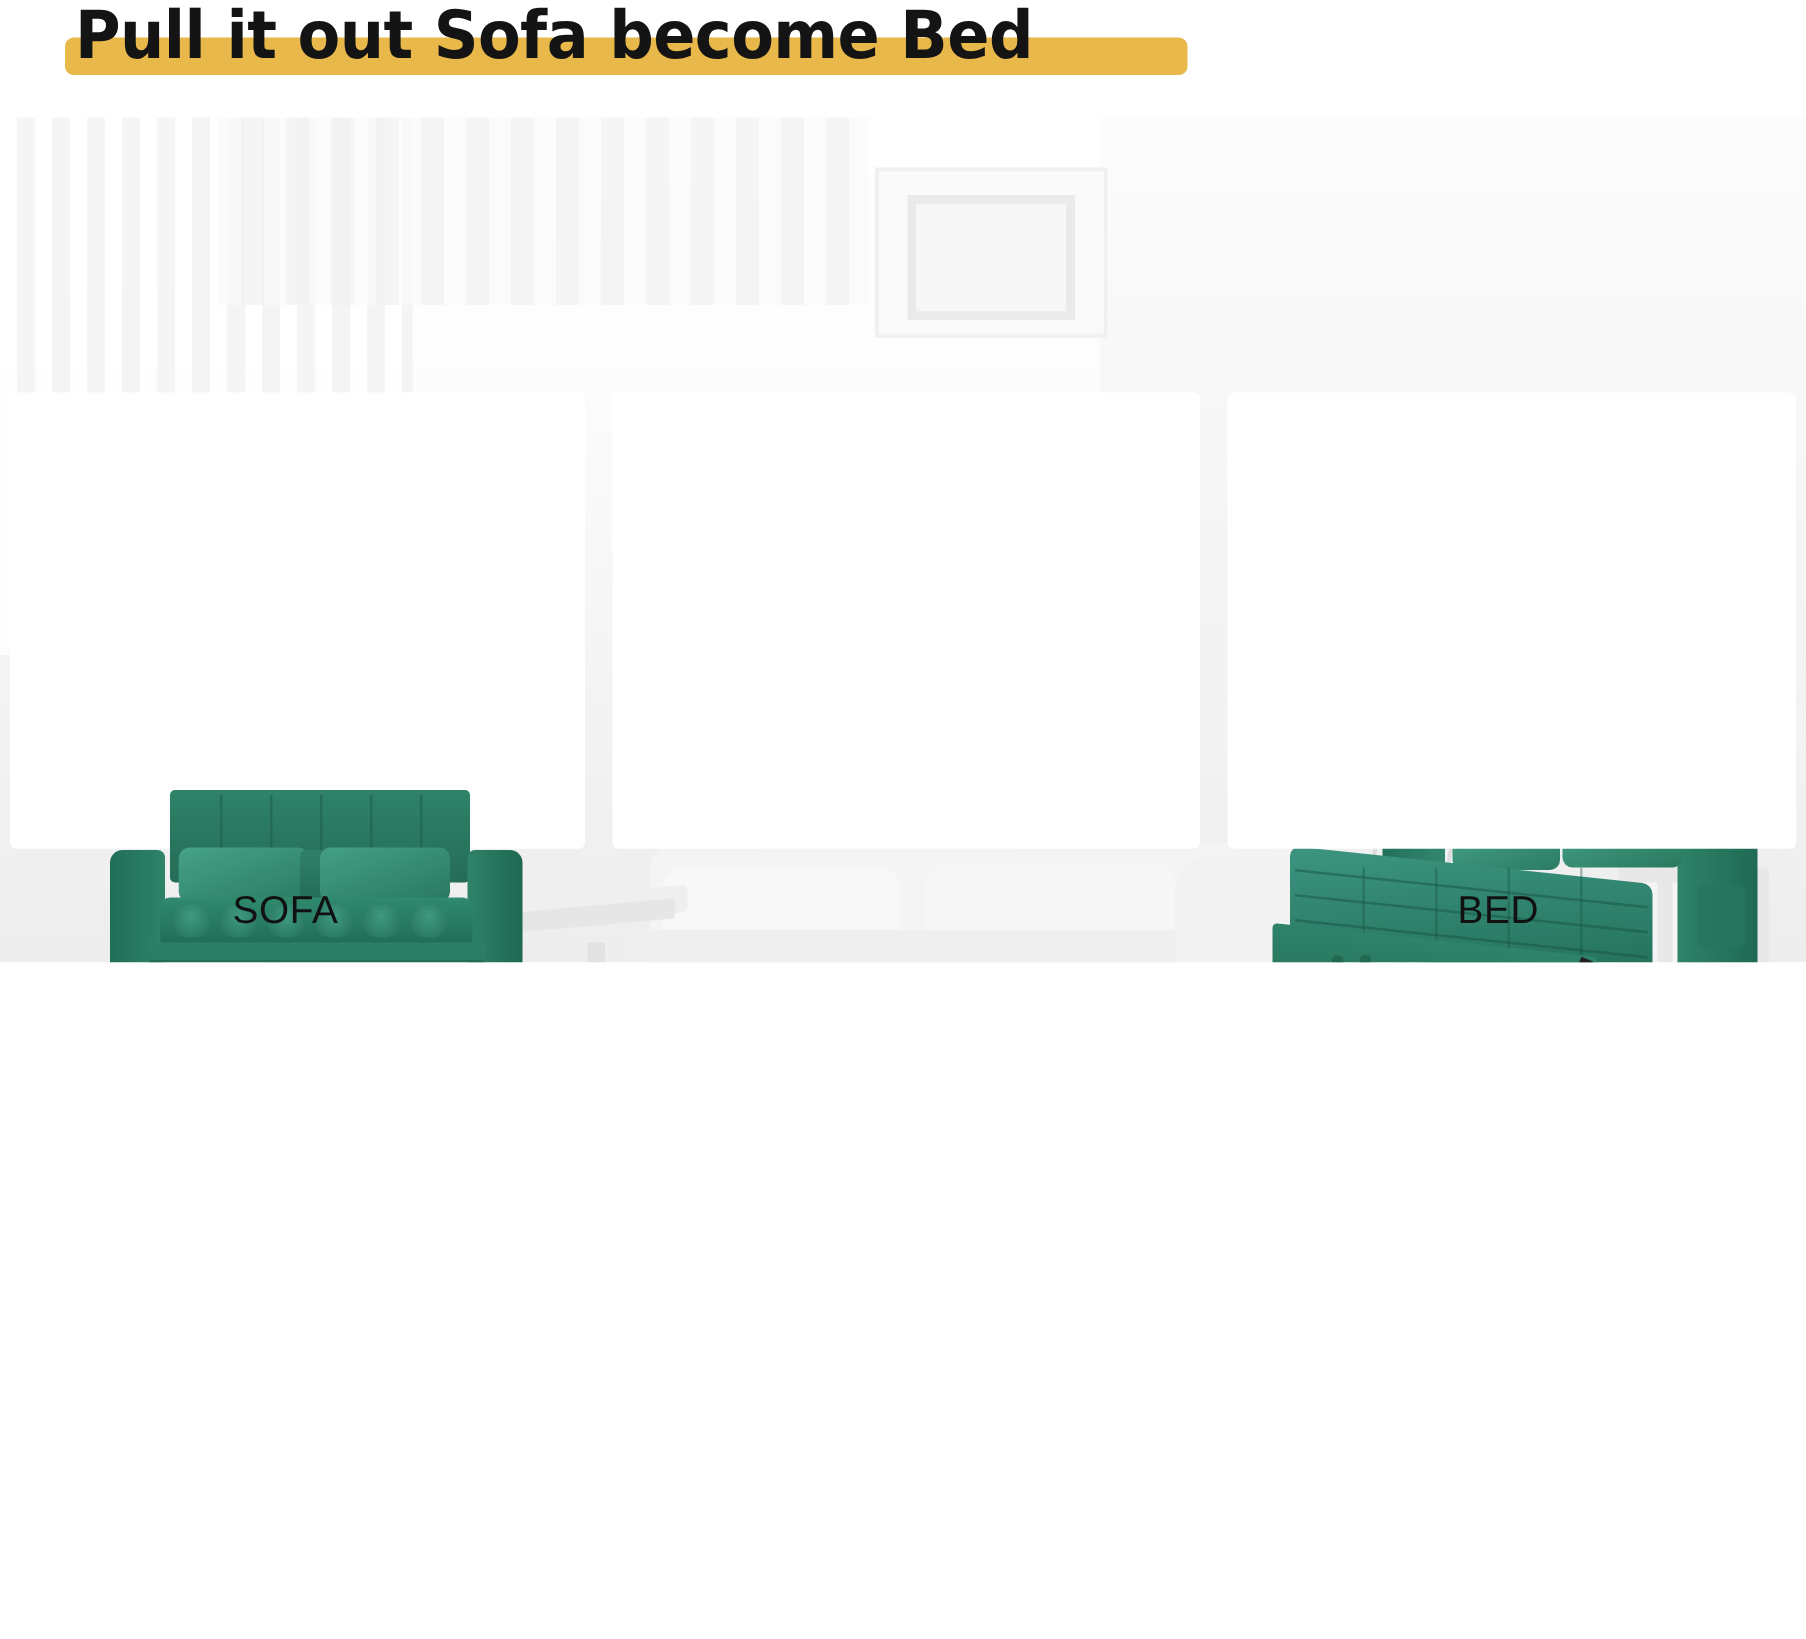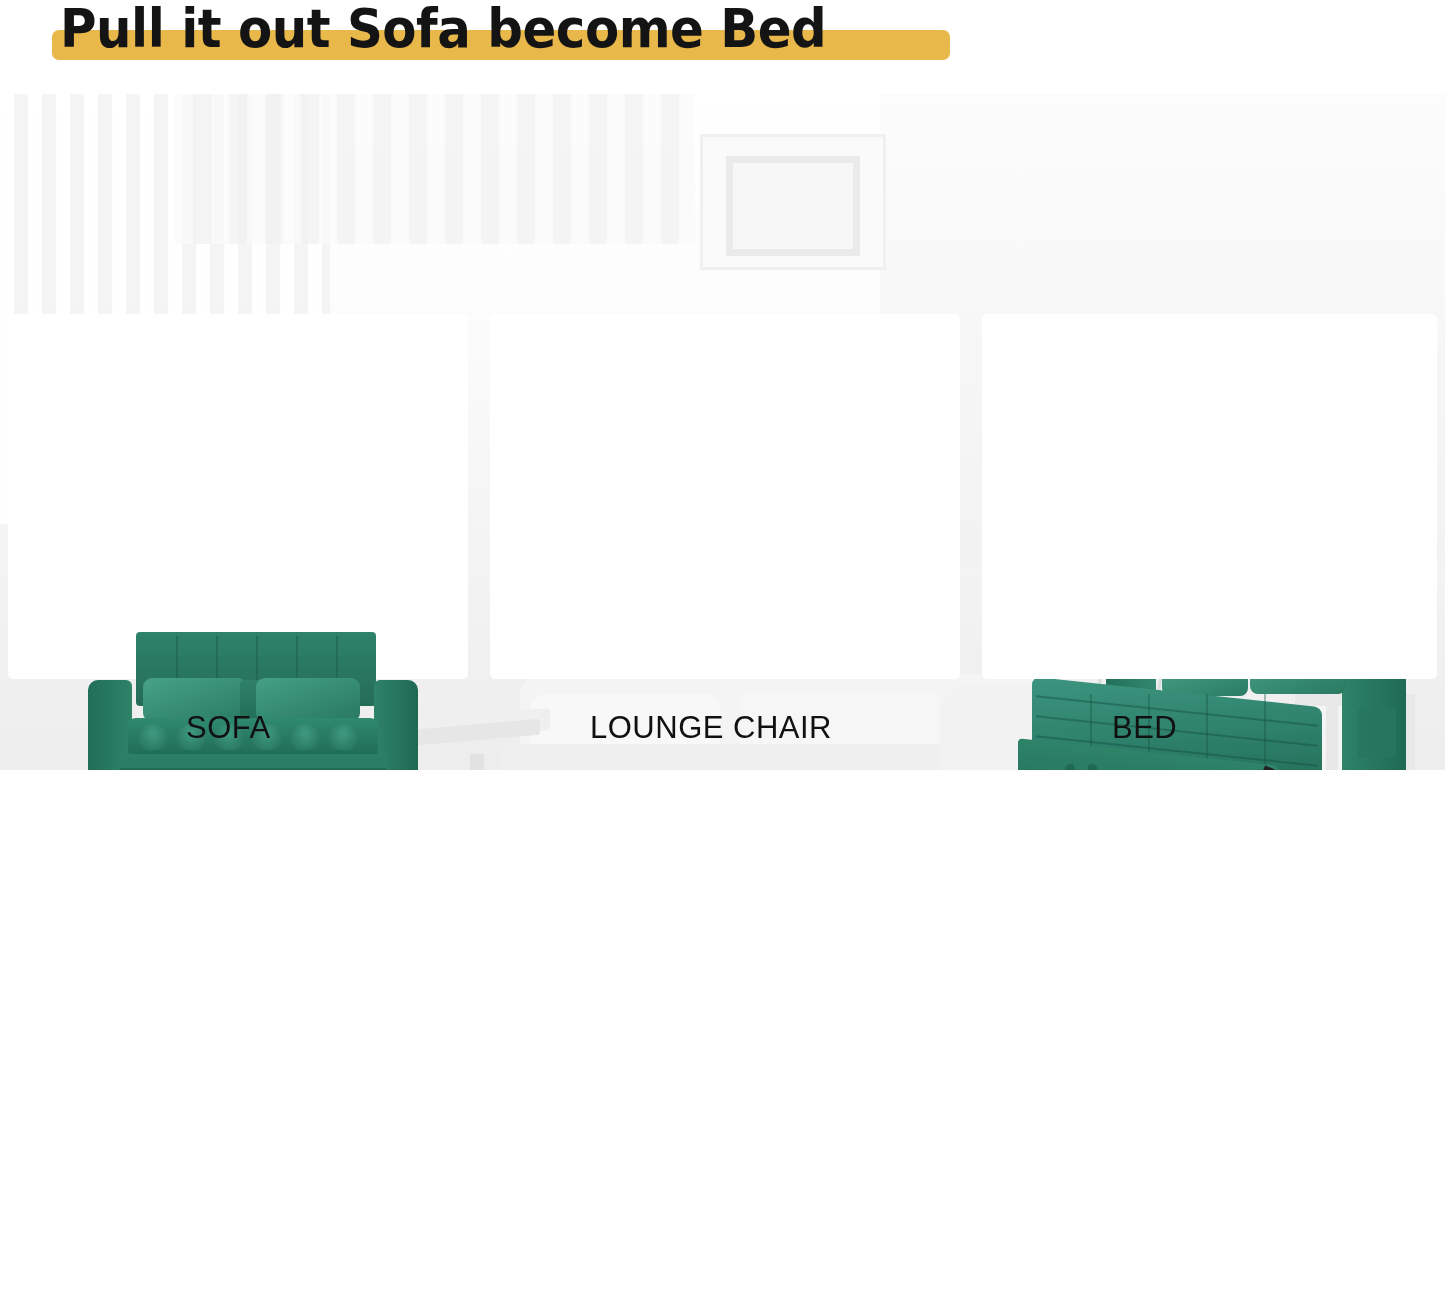--- a/index.html
+++ b/index.html
@@ -59,21 +59,21 @@
   
   .card{position:absolute;top:220px;height:365px;background:#fff;border-radius:5px;}
   .card-1{left:8px;width:460px;}
   .card-2{left:490px;width:470px;}
   .card-3{left:982px;width:455px;}
 
   .label{position:absolute;top:616px;font-size:31px;color:#111;
       letter-spacing:.5px;font-family:"Liberation Sans",sans-serif;}
   .label-1{left:186px;}
   .label-2{left:590px;}
-  .label-3{left:1112px;}
+  .label-3{left:1166px;}
 
   
   .prod{position:absolute;}
 
   
   .s1{left:80px;top:318px;width:330px;height:220px;}
   .s1-back{position:absolute;left:48px;top:0;width:240px;height:74px;
       background:linear-gradient(180deg,#2E8369,#256C57);border-radius:4px;}
   .s1-back-ch{position:absolute;top:4px;width:2px;height:66px;background:#1D5E4A;opacity:.55;}
   .s1-arm-l{position:absolute;left:0;top:48px;width:44px;height:126px;
@@ -216,21 +216,20 @@
       <div class="s2-frame2"></div>
 
     </div>
   </div>
 
   <div class="card card-3">
     
   </div>
 
   <div class="label label-1">SOFA</div>
-  <div class="label label-2">LOUNGE CHAIR</div>
   <div class="label label-3">BED</div>
 </div>
 
 <div class="lower">
 
   
 
   
 
   

